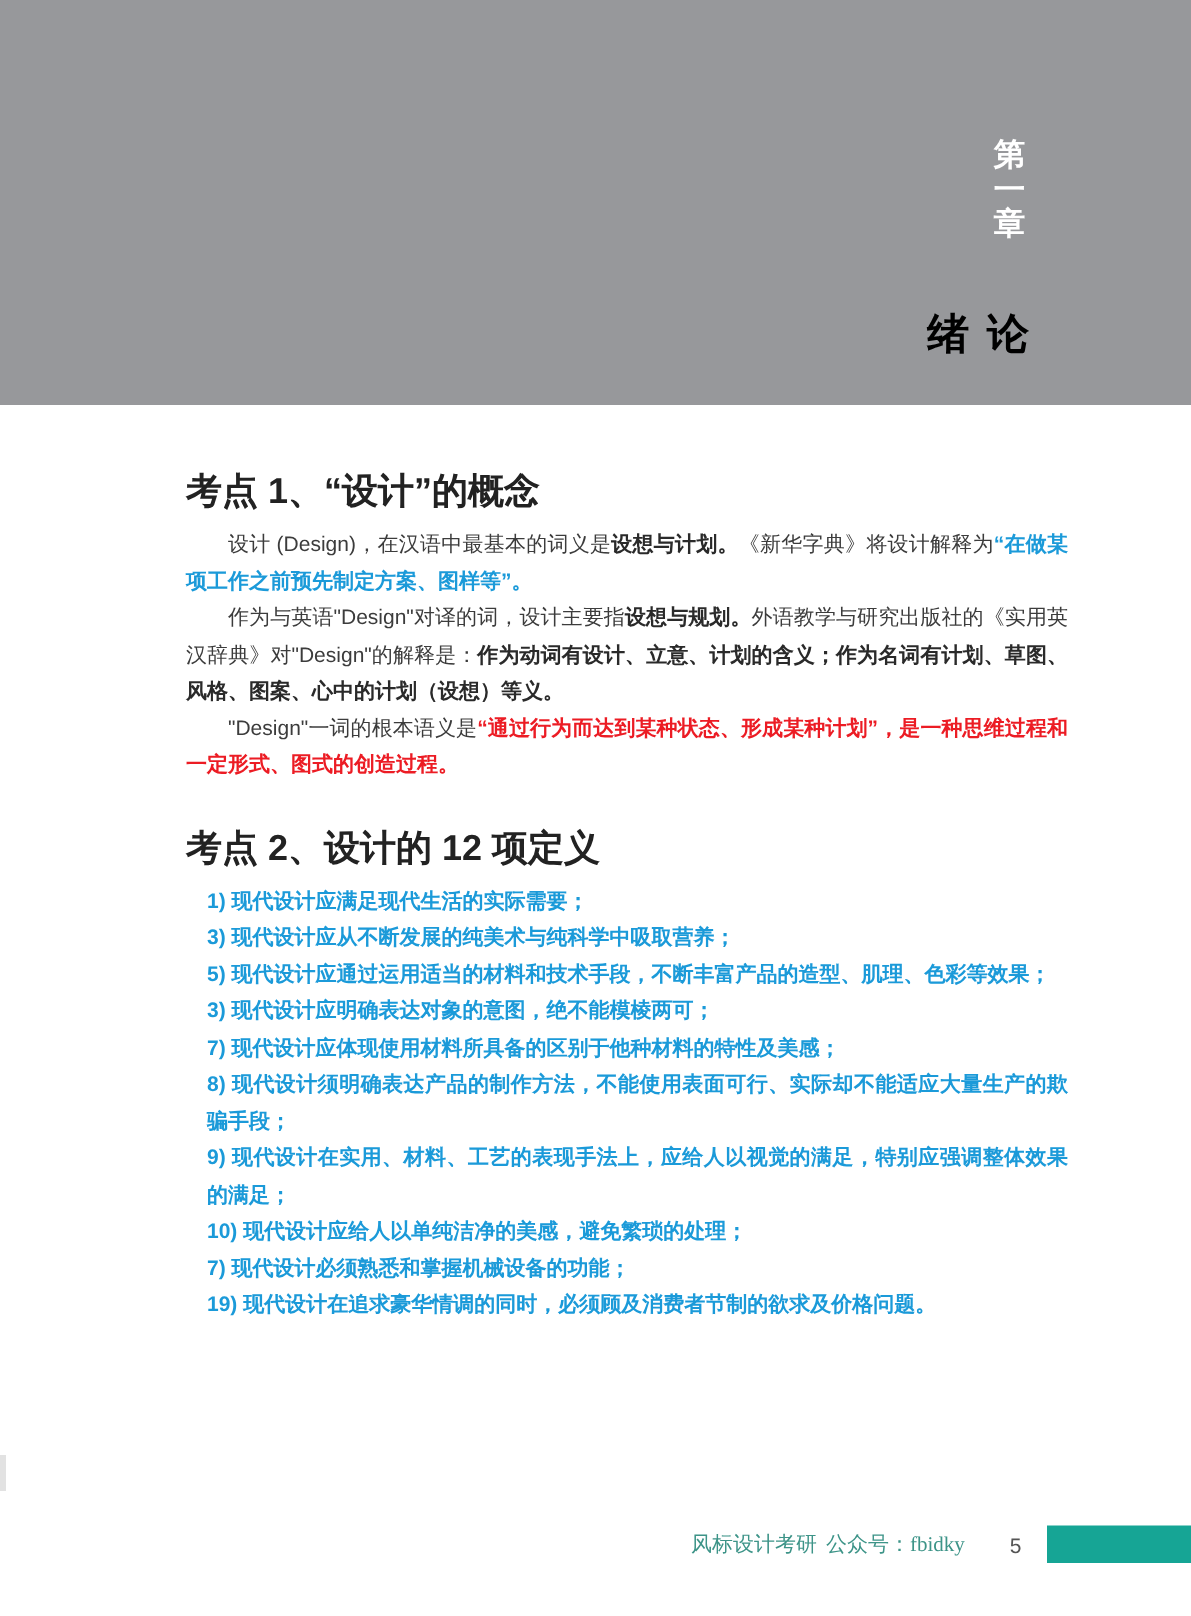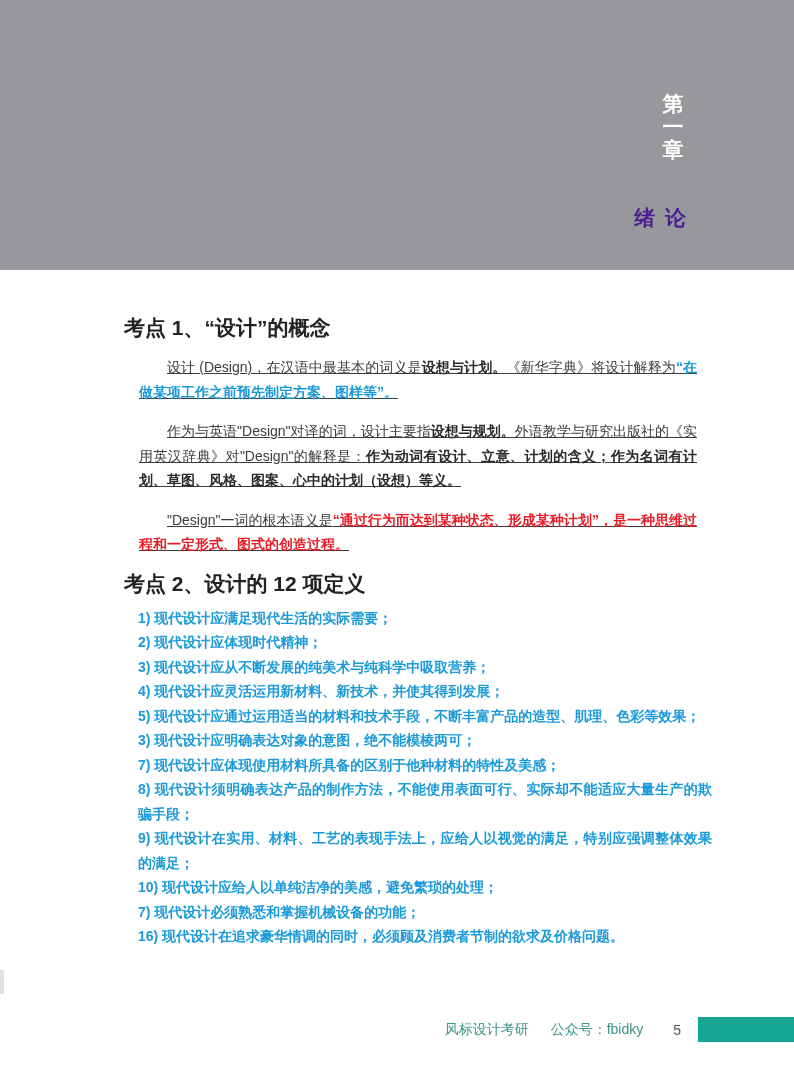--- a/index.html
+++ b/index.html
@@ -27,51 +27,50 @@
     flex-direction: column;
     align-items: center;
     color: #ffffff;
     font-weight: bold;
     font-size: 21px;
     line-height: 23px;
   }
   .chapter-title {
     position: absolute;
     top: 204px; right: 106px;
-    color: #4c1d95;
+    color: #000000;
     font-weight: bold;
-    font-size: 21px;
+    font-size: 28px;
     letter-spacing: 2px;
     white-space: pre;
   }
 
   
   .content {
     position: absolute;
     left: 124px; top: 270px;
     width: 588px;
     color: #3C3C3C;
   }
   .sec-heading {
     margin: 0;
-    font-size: 21px;
+    font-size: 24px;
     line-height: 24px;
     font-weight: bold;
     color: #222222;
   }
   .sec-heading.first { margin-top: 46px; margin-bottom: 10px; }
-  .sec-heading.second { margin-top: 15px; margin-bottom: 10px; }
+  .sec-heading.second { margin-top: 32px; margin-bottom: 10px; }
 
   .para {
-    margin: 15px;
+    margin: 0;
     font-size: 14px;
     line-height: 24.5px;
     text-indent: 2em;
     text-align: justify;
-    text-decoration: underline;
   }
   .b    { font-weight: bold; color: #2A2A2A; }
   .blue { font-weight: bold; color: #1B9AD9; }
   .red  { font-weight: bold; color: #EC1C24; }
 
   .list {
     margin: 1px 0 0 14px;
     font-size: 14px;
     line-height: 24.5px;
     font-weight: bold;
@@ -84,21 +83,21 @@
   .footer {
     position: absolute;
     top: 1017px; left: 0; right: 0;
     height: 25px;
     display: flex;
     justify-content: flex-end;
     align-items: center;
     font-size: 14px;
     color: #3D9488;
   }
-  .footer .sep { margin-left: 22px; }
+  .footer .sep { margin-left: 6px; font-family: Liberation Serif, serif; }
   .footer .page-num { margin-left: 30px; color: #555555; }
   .footer .teal-bar {
     margin-left: 17px;
     width: 96px; height: 25px;
     background: #16A595;
   }
 
   
   .edge-mark {
     position: absolute;
@@ -129,31 +128,29 @@
 
     <p class="para"><span>作为与英语"Design"对译的词，设计主要指</span><span class="b">设想与规划。</span><span>外语教学与研究出版社的《实用英汉辞典》对"Design"的解释是：</span><span class="b">作为动词有设计、立意、计划的含义；作为名词有计划、草图、风格、图案、心中的计划（设想）等义。</span></p>
 
     <p class="para"><span>"Design"一词的根本语义是</span><span class="red">“通过行为而达到某种状态、形成某种计划”，是一种思维过程和一定形式、图式的创造过程。</span></p>
 
     <h2 class="sec-heading second">考点 2、设计的 12 项定义</h2>
 
 
     <div class="list">
       <div class="list-item">1) 现代设计应满足现代生活的实际需要；</div>
-      <div class="list-item">2) 现代设计应体现时代精神；</div>
       <div class="list-item">3) 现代设计应从不断发展的纯美术与纯科学中吸取营养；</div>
-      <div class="list-item">4) 现代设计应灵活运用新材料、新技术，并使其得到发展；</div>
       <div class="list-item">5) 现代设计应通过运用适当的材料和技术手段，不断丰富产品的造型、肌理、色彩等效果；</div>
       <div class="list-item">3) 现代设计应明确表达对象的意图，绝不能模棱两可；</div>
       <div class="list-item">7) 现代设计应体现使用材料所具备的区别于他种材料的特性及美感；</div>
       <div class="list-item">8) 现代设计须明确表达产品的制作方法，不能使用表面可行、实际却不能适应大量生产的欺骗手段；</div>
       <div class="list-item">9) 现代设计在实用、材料、工艺的表现手法上，应给人以视觉的满足，特别应强调整体效果的满足；</div>
       <div class="list-item">10) 现代设计应给人以单纯洁净的美感，避免繁琐的处理；</div>
       <div class="list-item">7) 现代设计必须熟悉和掌握机械设备的功能；</div>
-      <div class="list-item">16) 现代设计在追求豪华情调的同时，必须顾及消费者节制的欲求及价格问题。</div>
+      <div class="list-item">19) 现代设计在追求豪华情调的同时，必须顾及消费者节制的欲求及价格问题。</div>
     </div>
 
   </div>
 
   <div class="footer">
     <span>风标设计考研</span>
     <span class="sep">公众号：fbidky</span>
     <span class="page-num">5</span>
     <span class="teal-bar"></span>
   </div>

